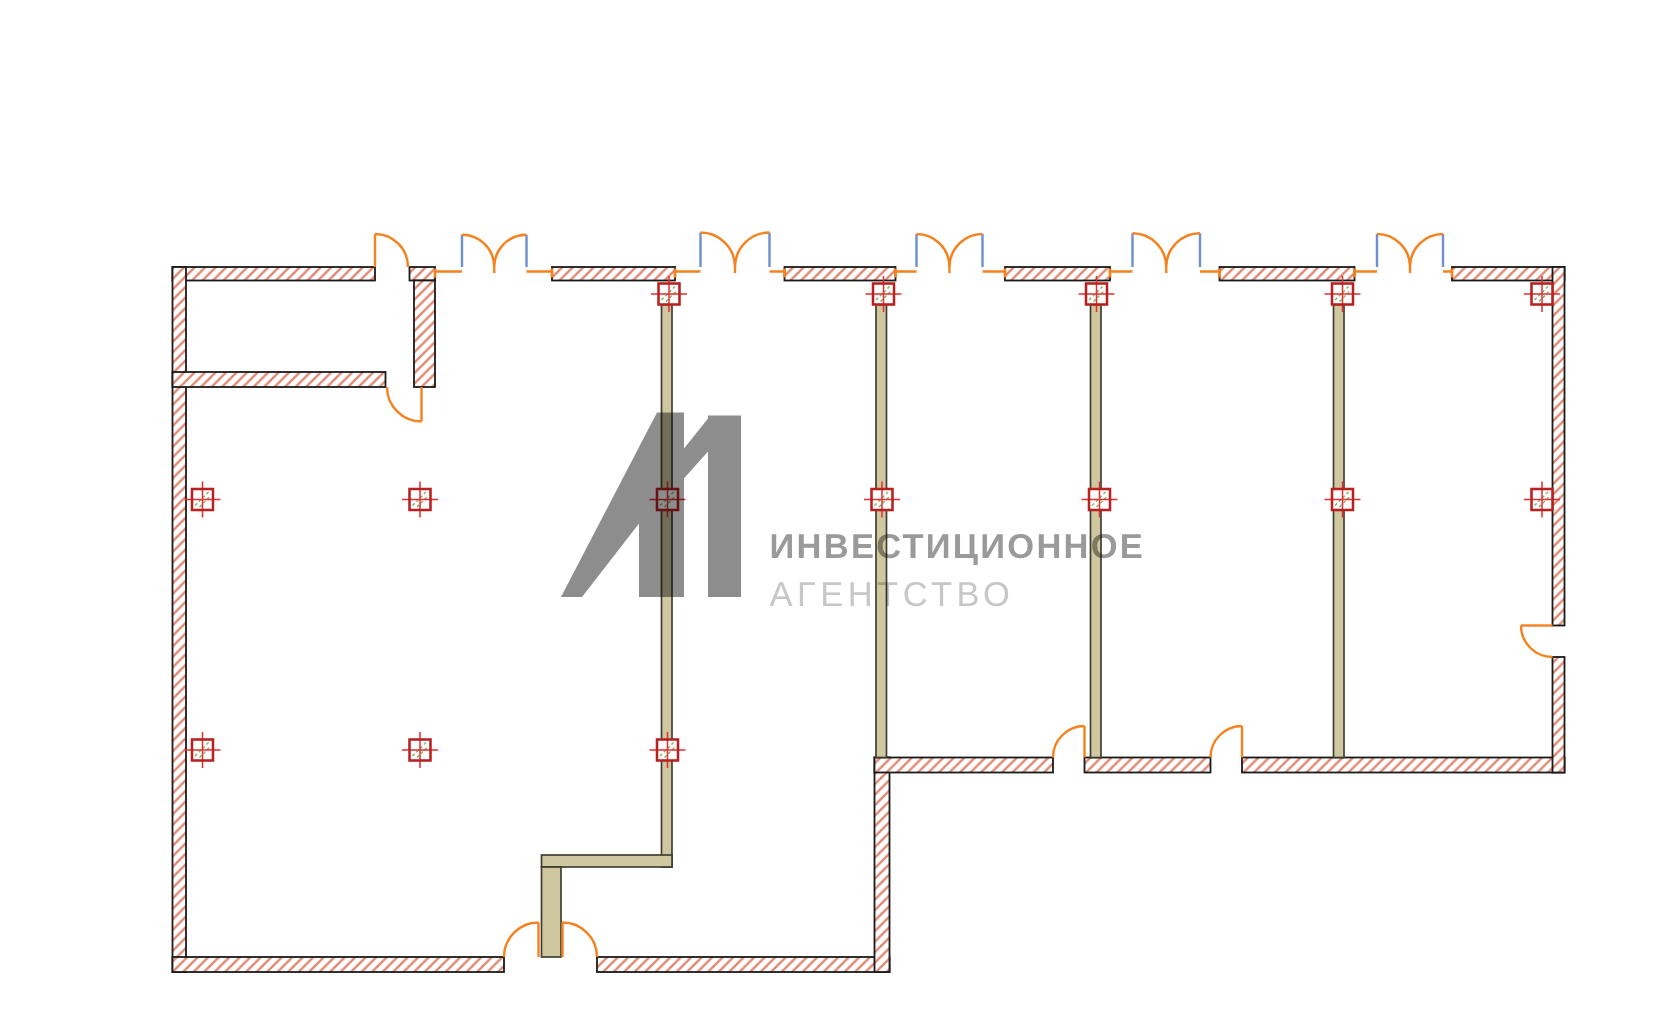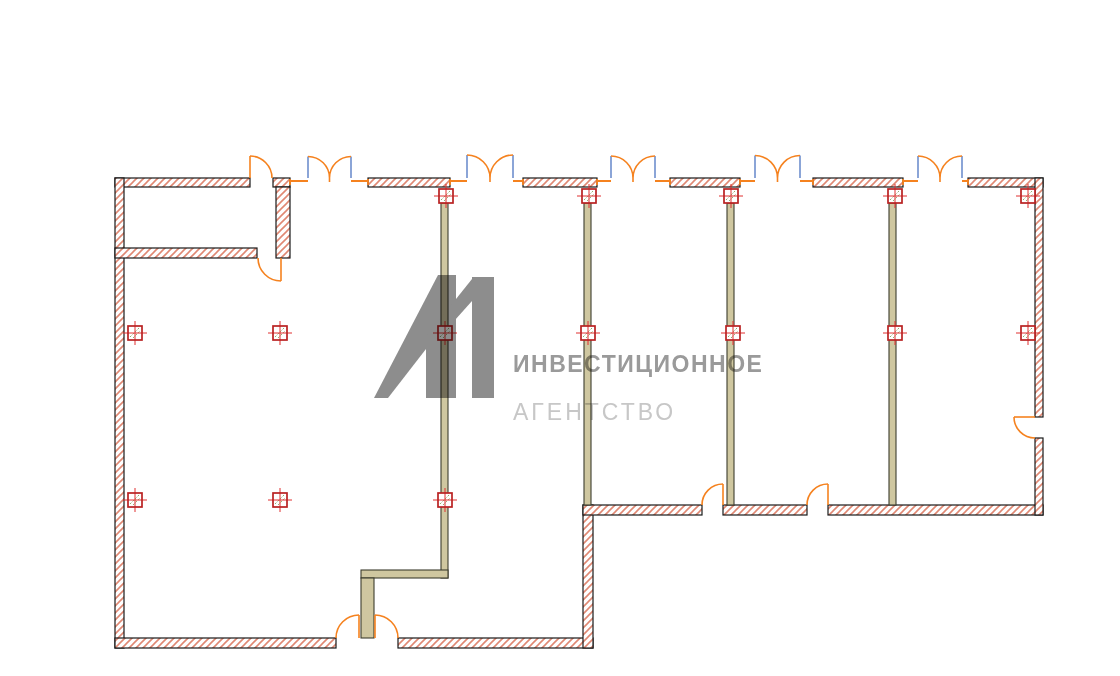--- a/index.html
+++ b/index.html
@@ -8,21 +8,21 @@
   .stage{position:absolute;left:0;top:0;width:1120px;height:676px;}
   .title{position:absolute;left:443px;top:50px;font-size:46px;line-height:1.05;
          font-weight:400;color:#e1362b;white-space:nowrap;}
   svg.plan{position:absolute;left:0;top:0;}
   .watermark{position:absolute;left:0;top:0;width:1116px;height:676px;
              mix-blend-mode:multiply;pointer-events:none;}
   .wm-glyph{position:absolute;left:374px;top:267px;width:136px;height:148px;}
   .wm-line1{position:absolute;left:513px;top:351px;font-size:23px;font-weight:700;
             letter-spacing:1.5px;color:#9a9a9a;white-space:nowrap;}
   .wm-line2{position:absolute;left:513px;top:383px;font-size:23px;font-weight:400;
-            letter-spacing:3px;color:#c7c7c7;white-space:nowrap;margin-top:16px;}
+            letter-spacing:3px;color:#c7c7c7;white-space:nowrap;}
 </style>
 </head>
 <body>
 
 <div class="stage">
 
 
   <svg class="plan" width="1120" height="676" viewBox="0 0 1120 676">
       <defs>
         <pattern id="hatch" width="7" height="7" patternUnits="userSpaceOnUse">

